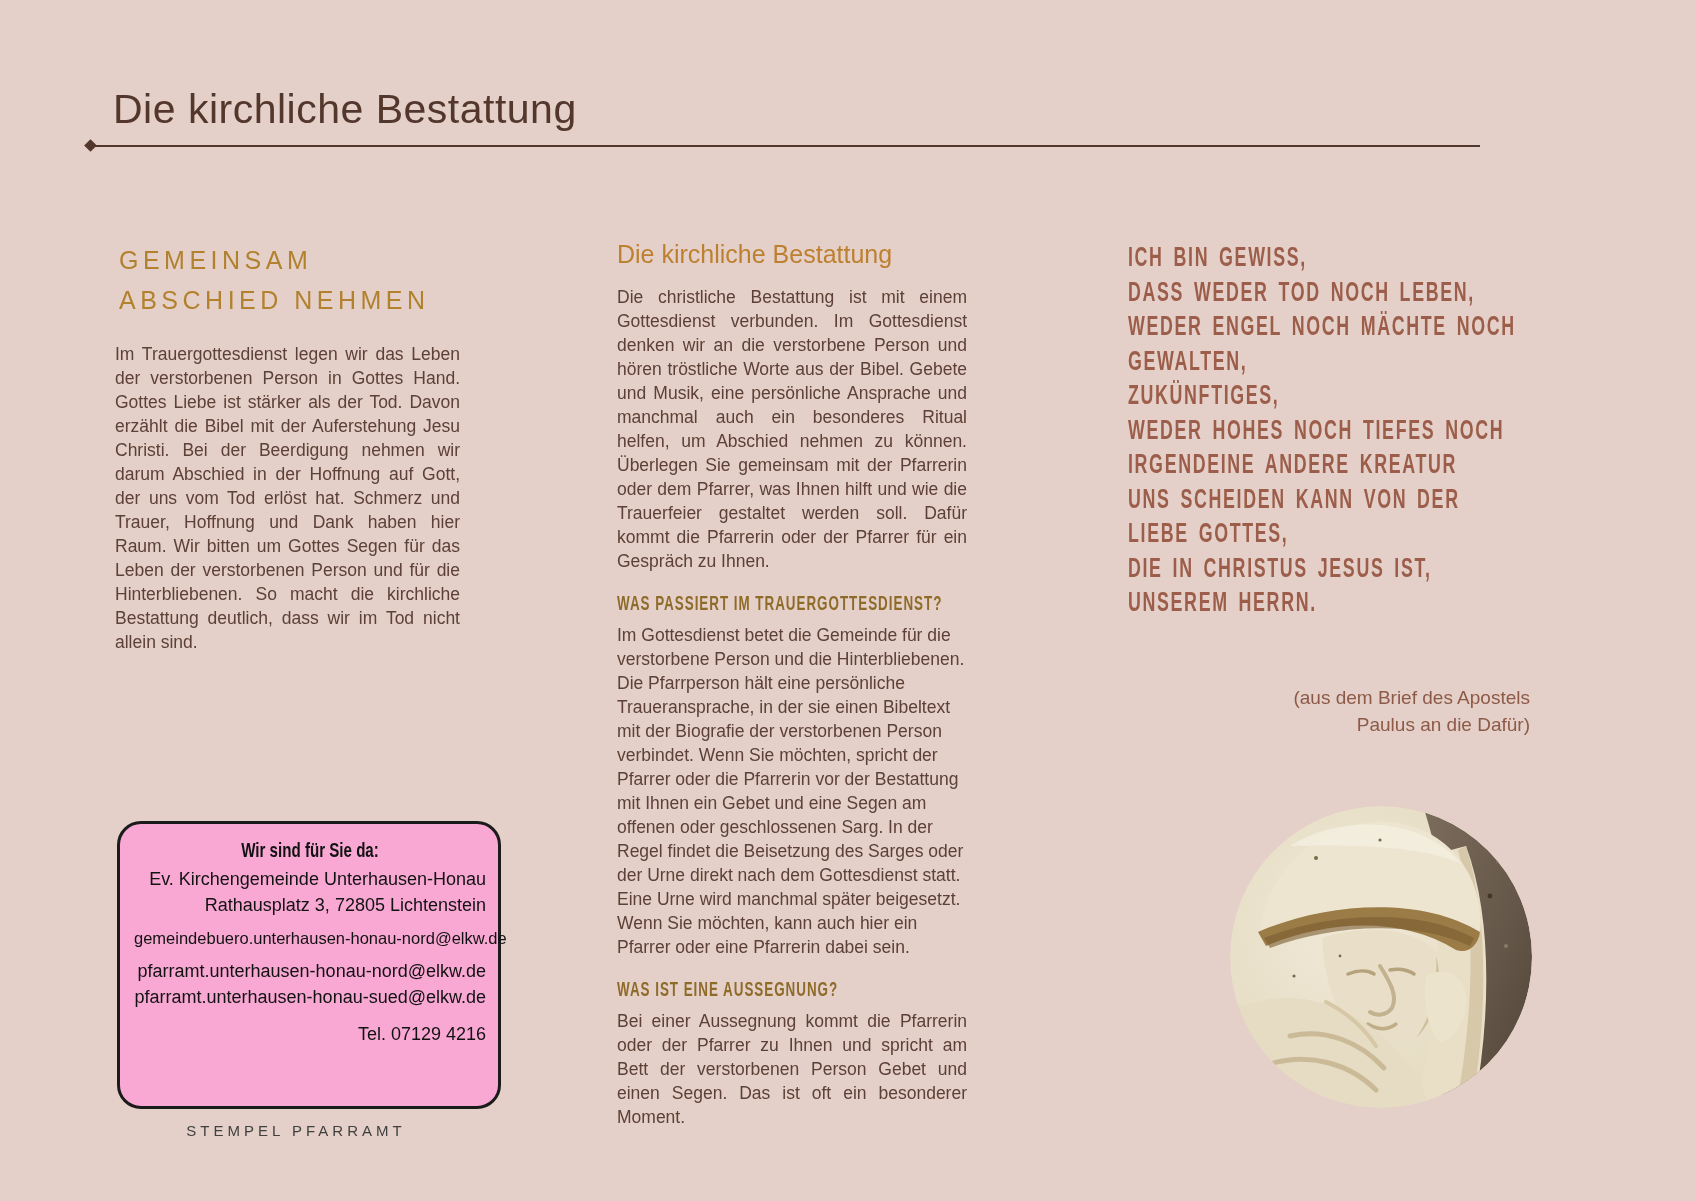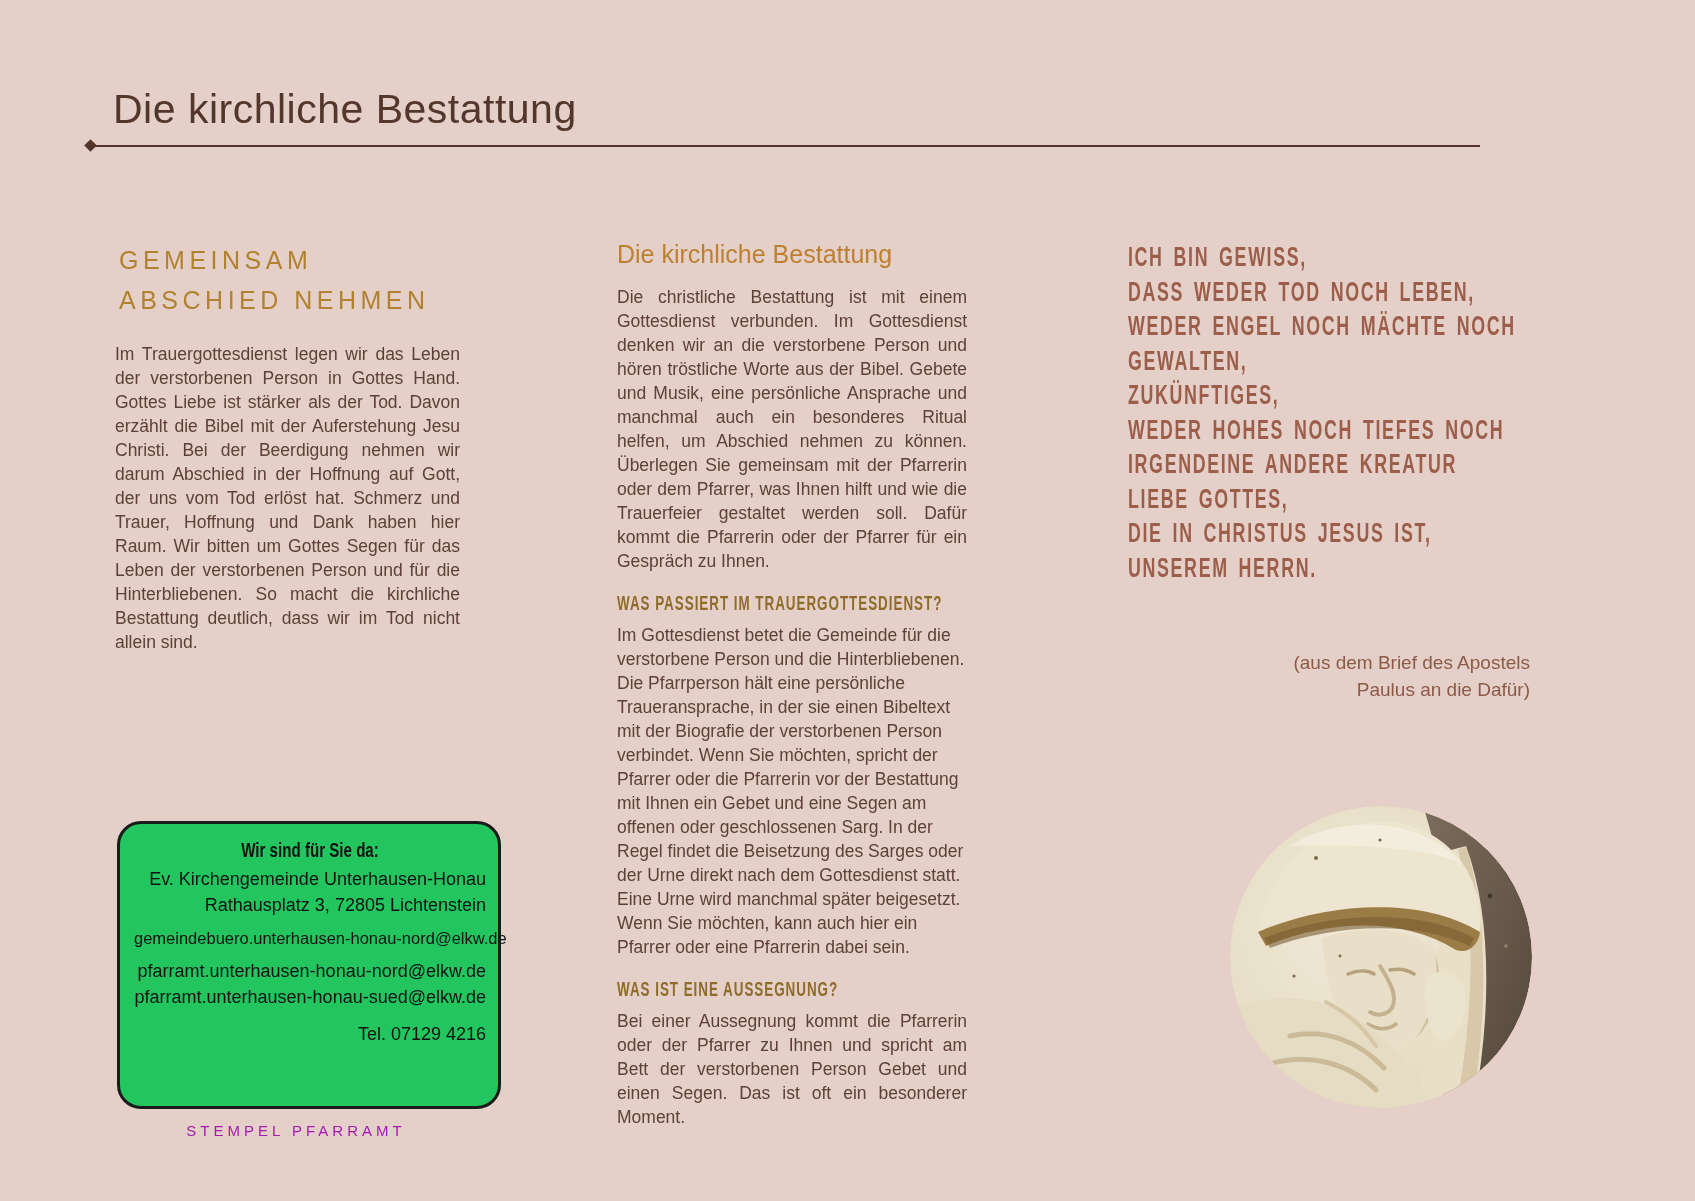--- a/index.html
+++ b/index.html
@@ -34,35 +34,35 @@
   .left-heading{
     color:#b2812e;font-size:25px;font-weight:400;
     letter-spacing:4.5px;line-height:40px;margin:0 0 22px 4px;
   }
   .body-text{
     color:#5d4037;font-size:17.5px;line-height:24px;
     text-align:justify;margin:0;
   }
   .contact-box{
     position:absolute;left:117px;top:821px;width:352px;height:252px;
-    background:#22c55e;border:3px solid #1b1b1b;border-radius:24px;
+    background:#f9a8d4;border:3px solid #1b1b1b;border-radius:24px;
     padding:12px 12px 18px 14px;color:#121212;
   }
   .contact-title{
     text-align:center;font-size:21px;font-weight:bold;
     transform:scaleX(.72);transform-origin:center;
     margin:2px 0 4px 0;white-space:nowrap;
   }
   .contact-line{font-size:18px;line-height:26px;white-space:nowrap;text-align:right;}
   .contact-line.email{font-size:16.5px;}
   .gap-before{margin-top:7px;}
   .gap-before-lg{margin-top:11px;}
   .stamp-label{
     position:absolute;left:117px;top:1122px;width:358px;
-    text-align:center;color:#a21caf;font-size:15px;
+    text-align:center;color:#404040;font-size:15px;
     letter-spacing:4px;font-weight:400;
   }
 
   
   .mid-heading{
     color:#bd8030;font-size:25px;font-weight:400;margin:0 0 16px 0;
   }
   .subheading{
     color:#8f6b2a;font-weight:bold;font-size:21px;
     letter-spacing:1.5px;white-space:nowrap;
@@ -127,20 +127,21 @@
   </div>
 
   <div class="col col-right">
     <div class="quote-line"><span>ICH BIN GEWISS,</span></div>
     <div class="quote-line"><span>DASS WEDER TOD NOCH LEBEN,</span></div>
     <div class="quote-line"><span>WEDER ENGEL NOCH MÄCHTE NOCH</span></div>
     <div class="quote-line"><span>GEWALTEN,</span></div>
     <div class="quote-line"><span>ZUKÜNFTIGES,</span></div>
     <div class="quote-line"><span>WEDER HOHES NOCH TIEFES NOCH</span></div>
     <div class="quote-line"><span>IRGENDEINE ANDERE KREATUR</span></div>
+    <div class="quote-line"><span>UNS SCHEIDEN KANN VON DER</span></div>
     <div class="quote-line"><span>LIEBE GOTTES,</span></div>
     <div class="quote-line"><span>DIE IN CHRISTUS JESUS IST,</span></div>
     <div class="quote-line"><span>UNSEREM HERRN.</span></div>
     <div class="quote-attr">
       <div>(aus dem Brief des Apostels</div>
       <div>Paulus an die Dafür)</div>
     </div>
   </div>
 
   <div class="statue-circle">

